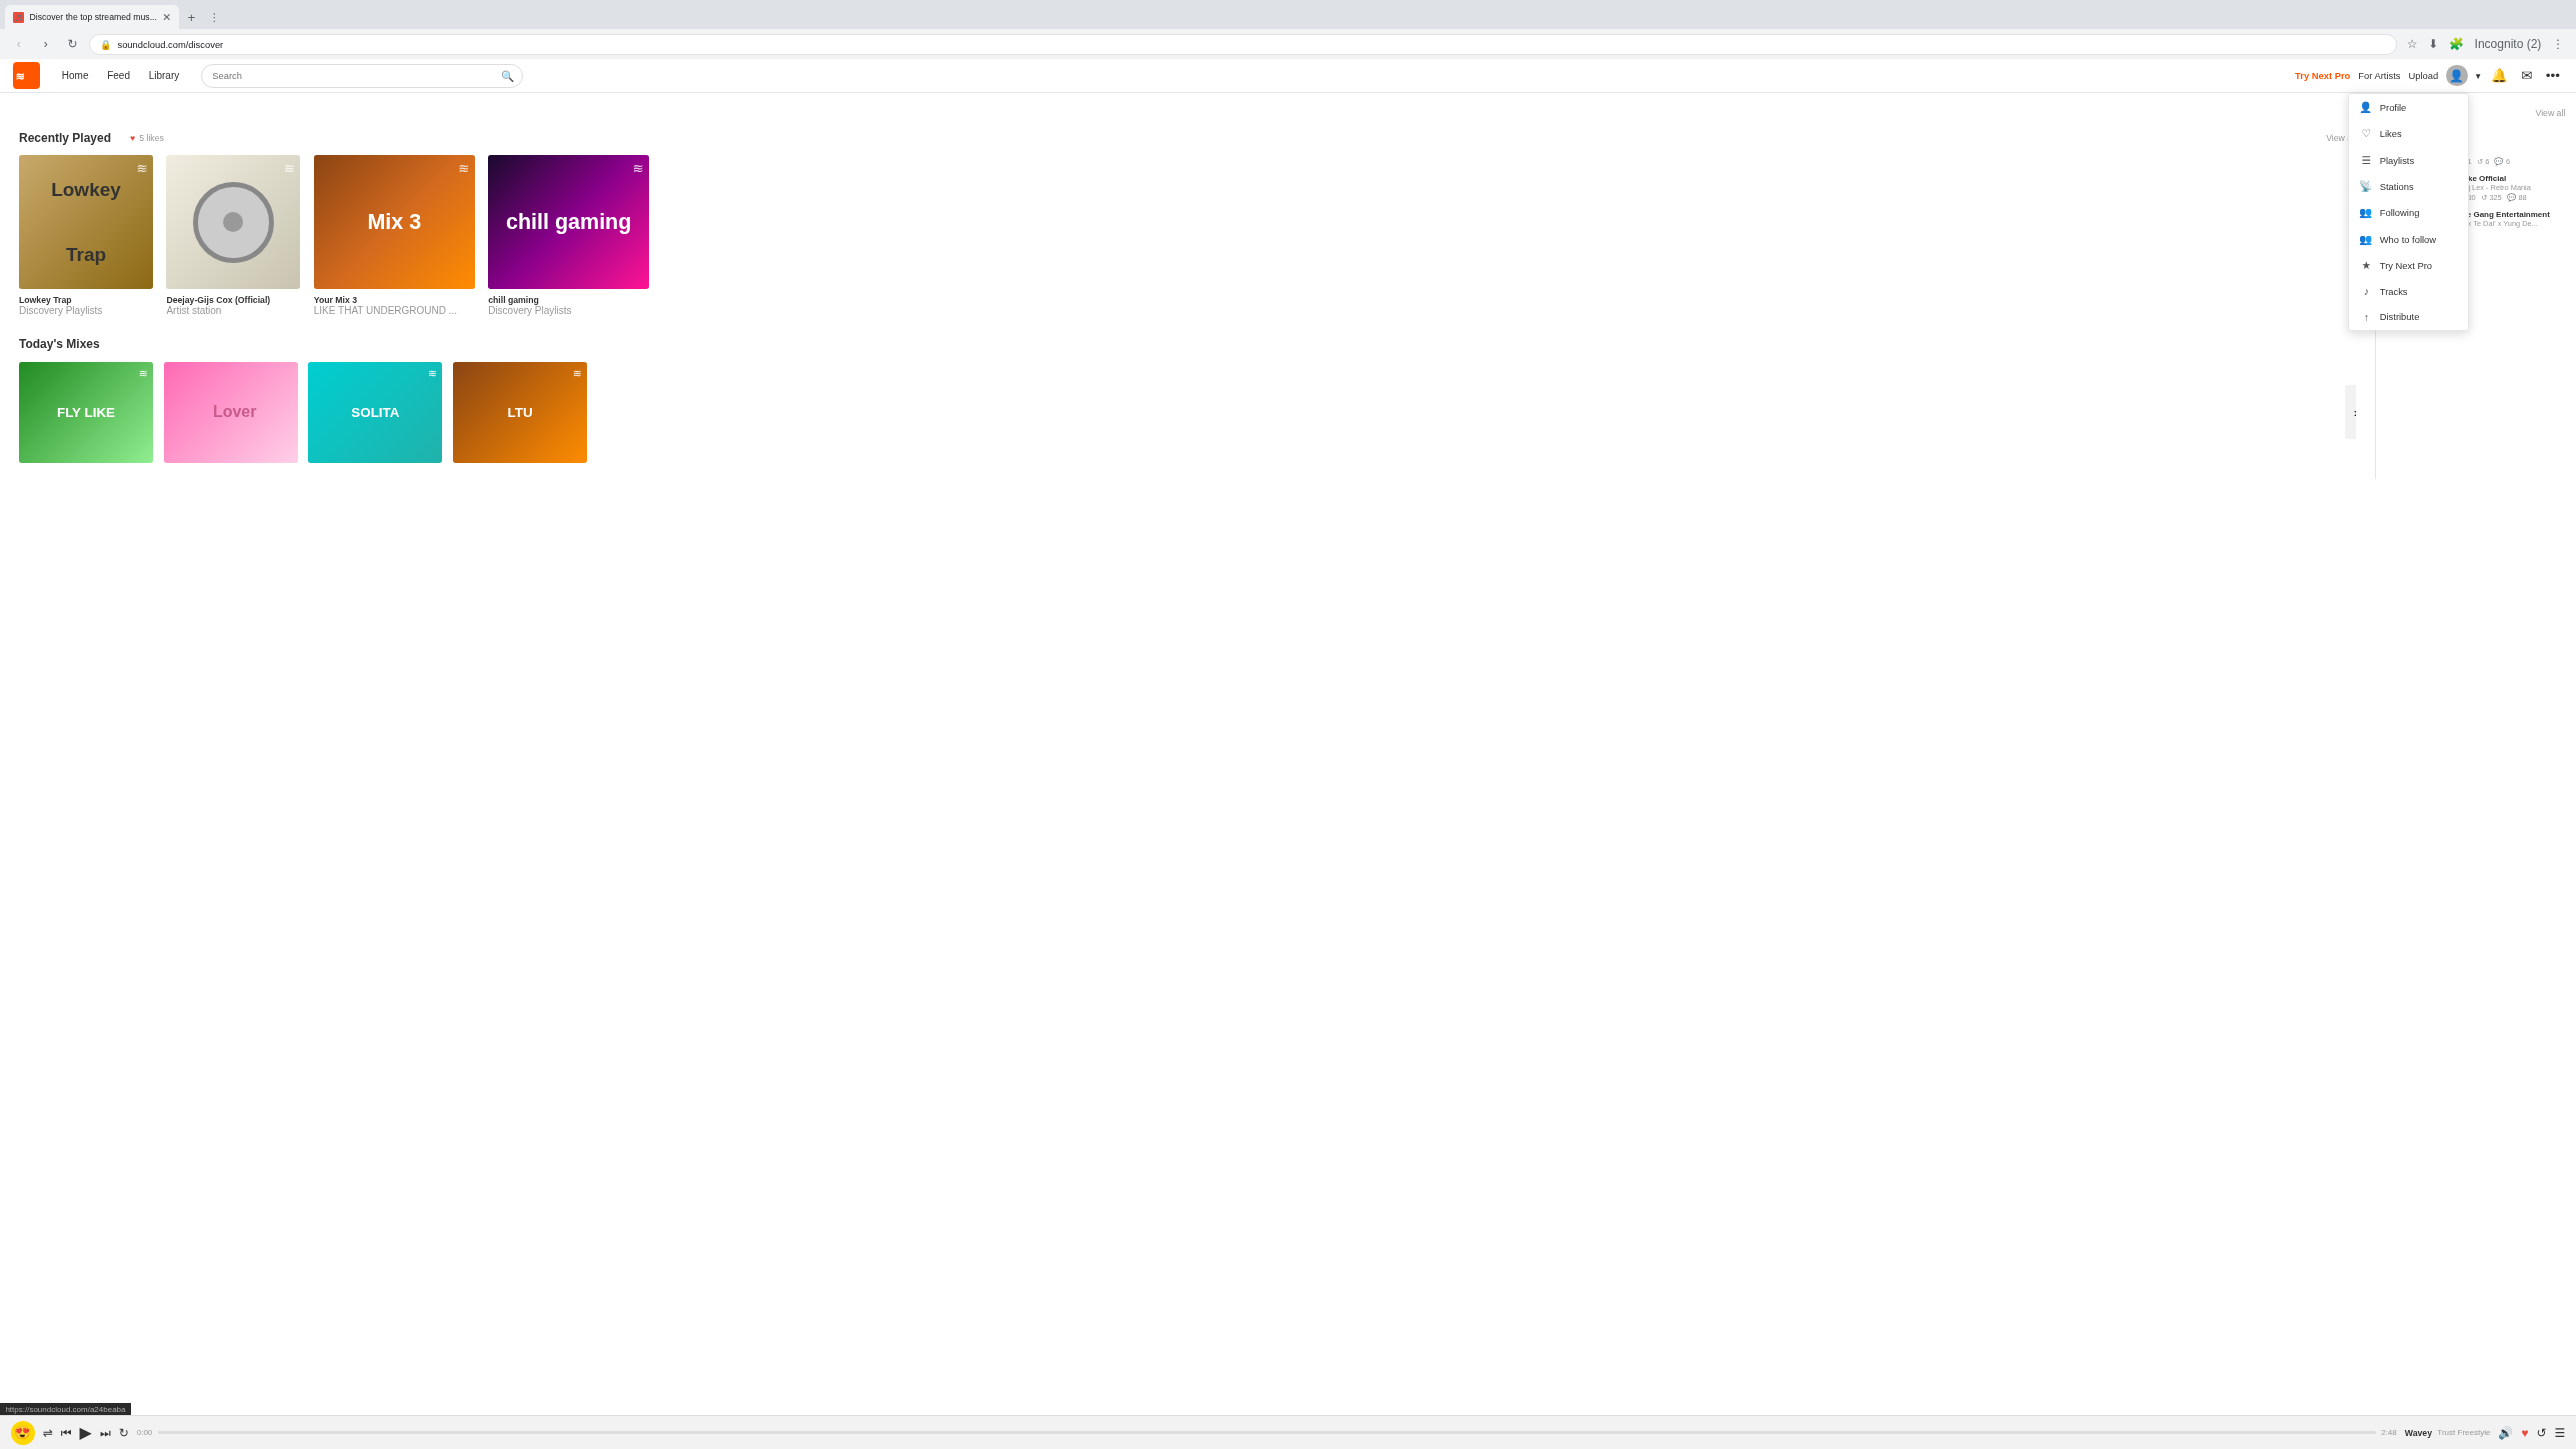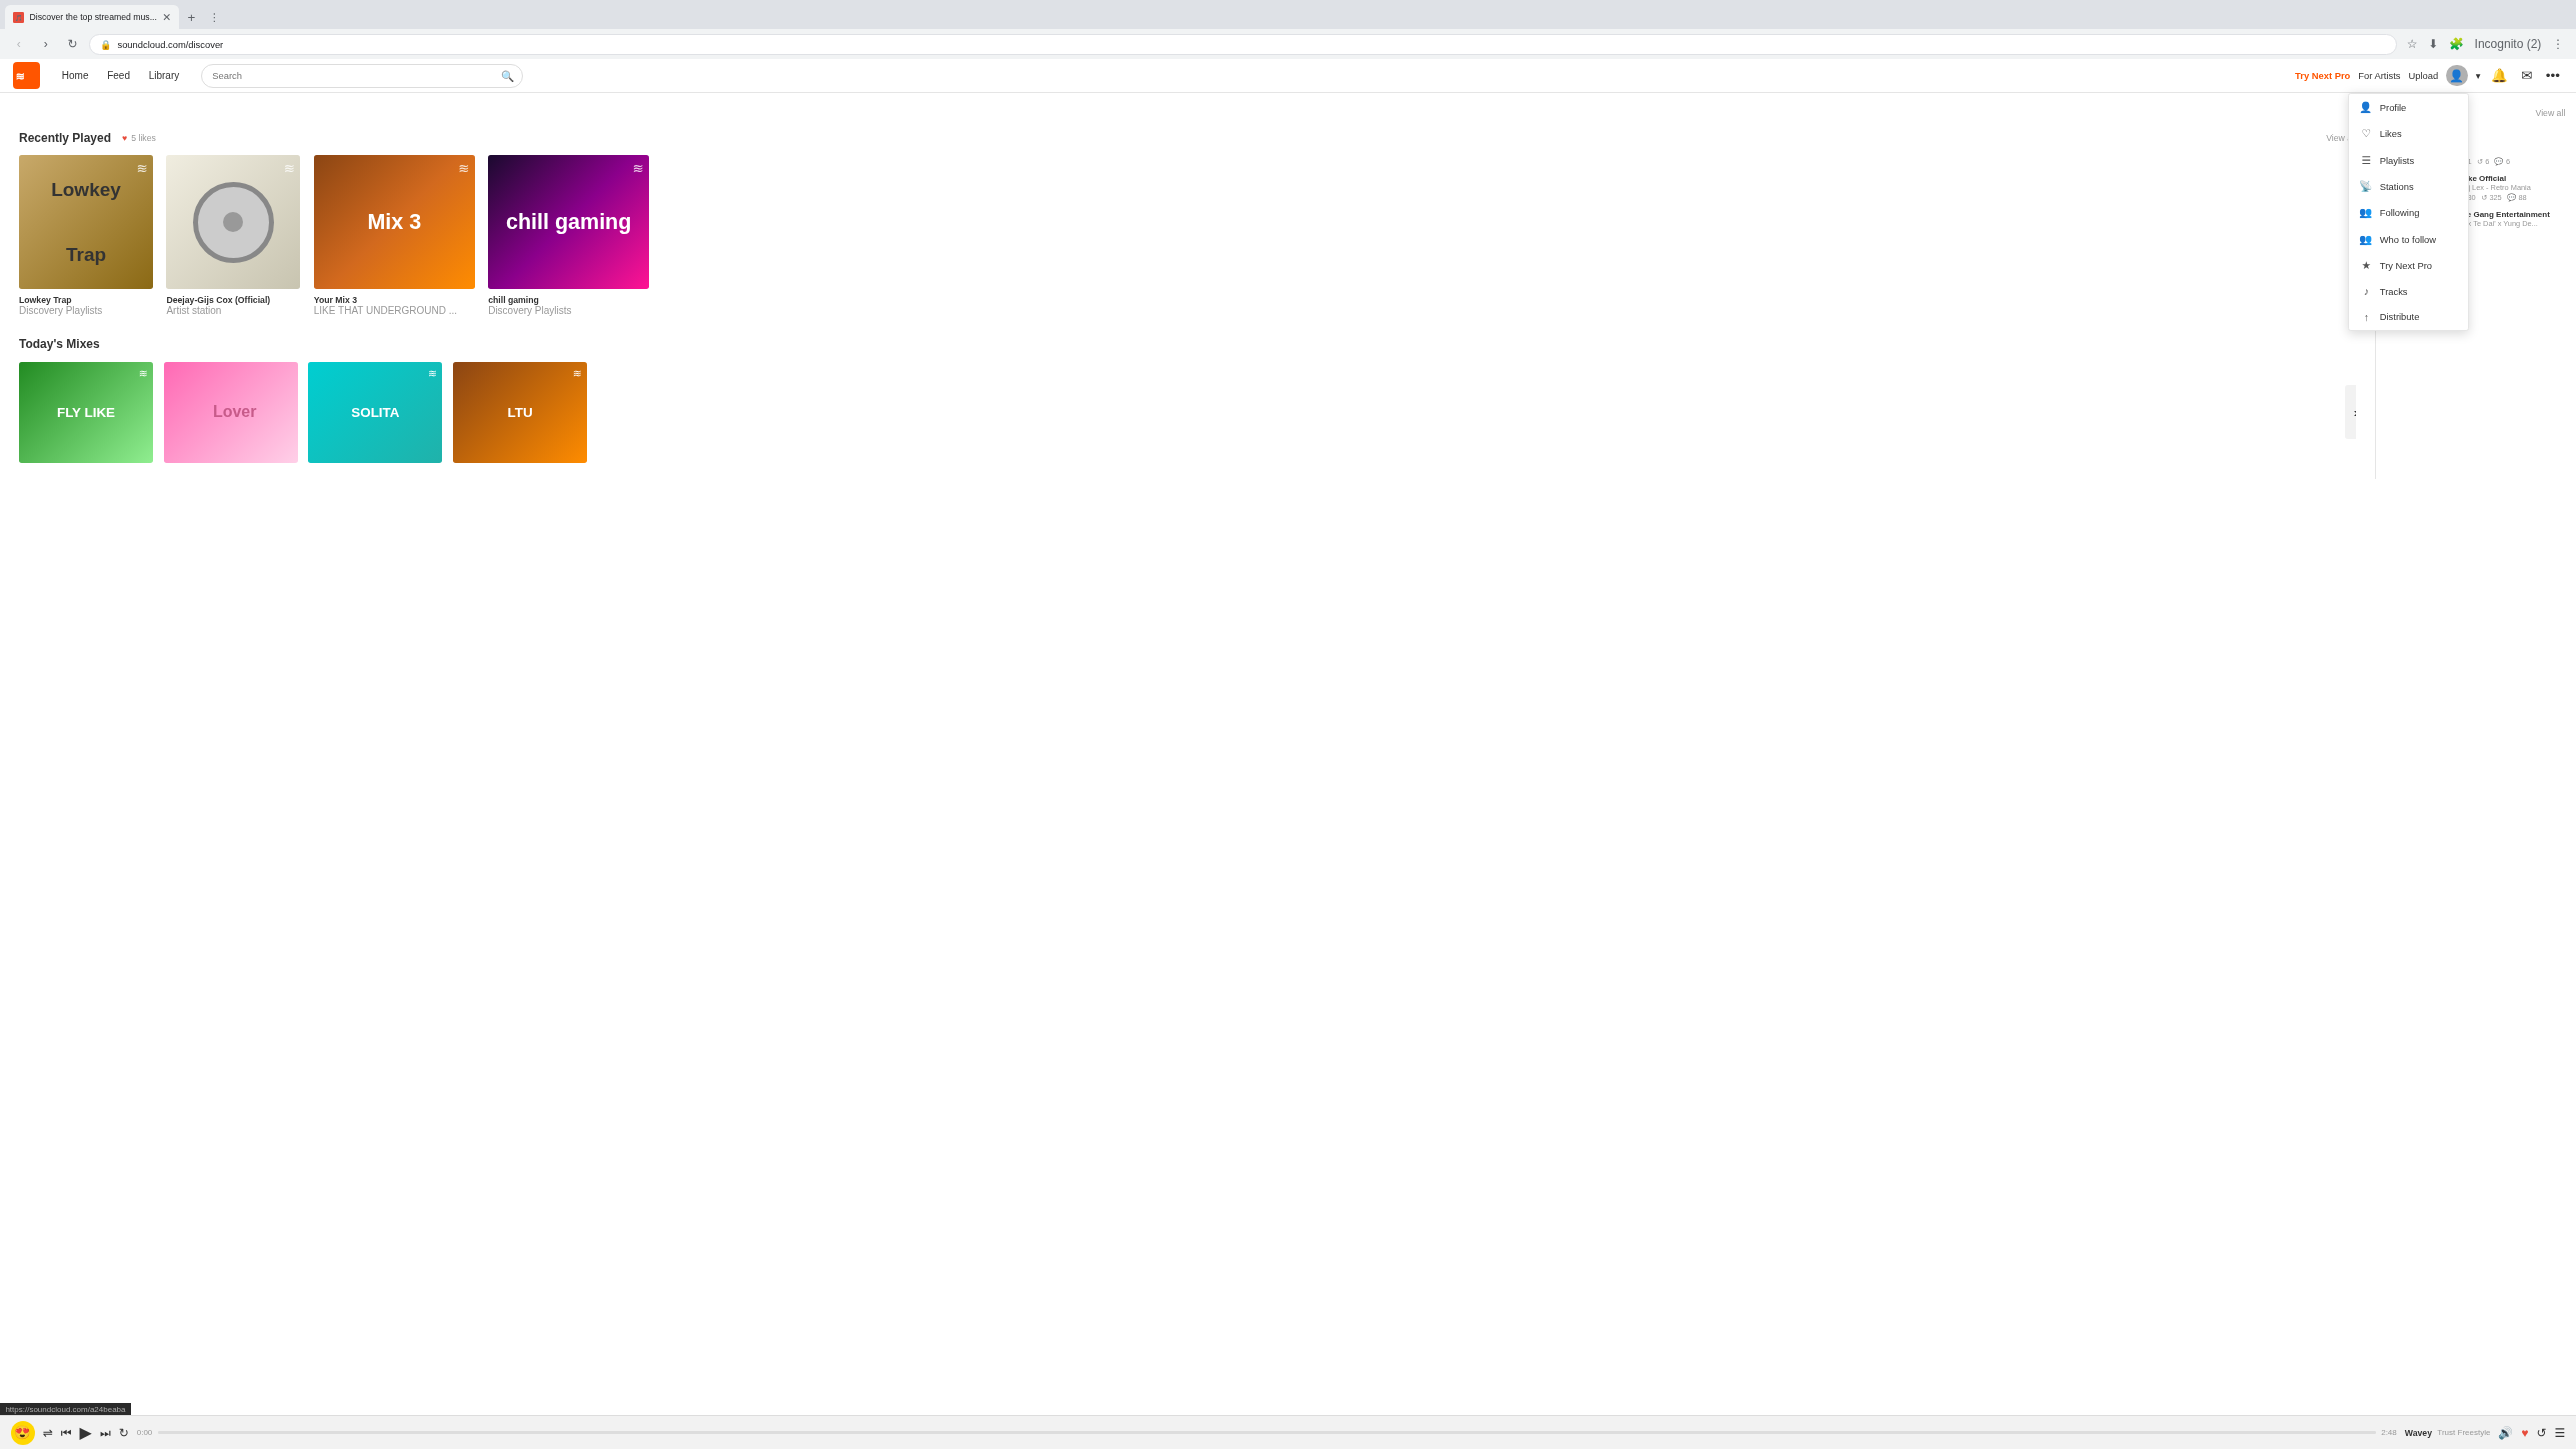--- a/index.html
+++ b/index.html
@@ -111,21 +111,21 @@
     .thumb-lover { background: linear-gradient(135deg, #ff69b4 0%, #ffd0e8 100%); }
     .thumb-solita { background: linear-gradient(135deg, #00ced1 0%, #20b2aa 100%); }
     .thumb-ltu { background: linear-gradient(135deg, #8b4513 0%, #ff8c00 100%); }
 
     
     .search-wrapper { position: relative; flex: 1; max-width: 322px; }
     .search-wrapper input { width: 100%; border-radius: 16px; border: 0.7px solid #ddd; padding: 5.4px 27px 5.4px 10.7px; font-size: 9.4px; outline: none; }
     .search-icon-btn { position: absolute; right: 8px; top: 50%; transform: translateY(-50%); background: none; border: none; cursor: pointer; color: #999; font-size: 10.7px; }
 
     .likes-heart { color: #e74c3c; }
-    .section-header-left { display: flex; align-items: center; gap: 11px; }
+    .section-header-left { display: flex; align-items: center; gap: 19px; }
   </style>
 </head>
 <body>
 
 <div class="browser-chrome">
   <div class="browser-tabs">
     <div class="browser-tab">
       <div class="tab-favicon">🎵</div>
       <span>Discover the top streamed mus...</span>
       <span class="tab-close">✕</span>

